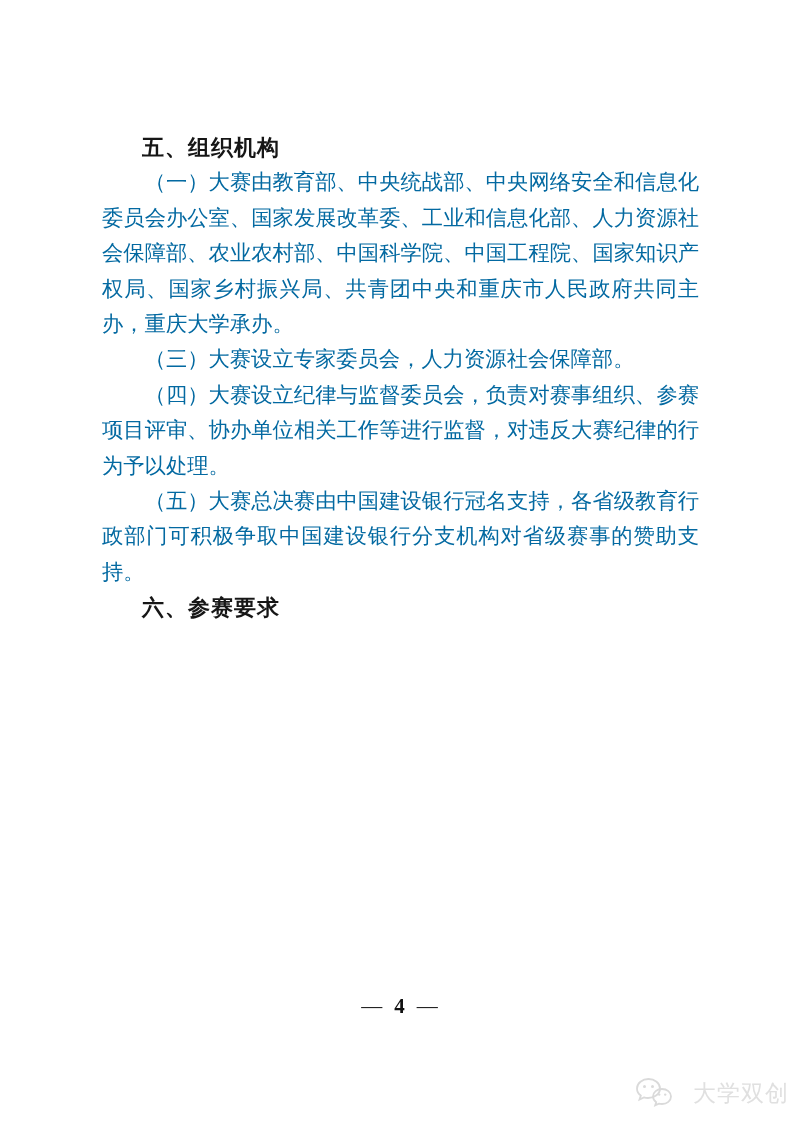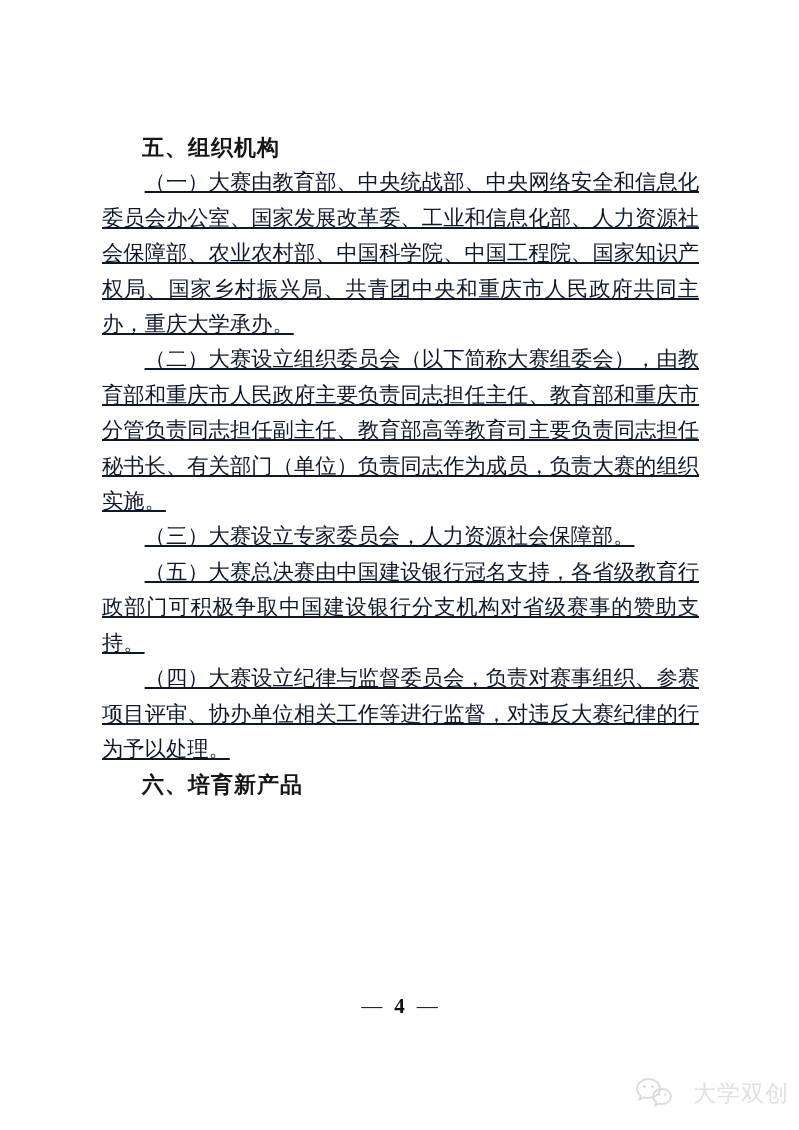--- a/index.html
+++ b/index.html
@@ -32,22 +32,21 @@
     letter-spacing: 1px;
     color: #161616;
   }
   .para {
     margin: 0;
     font-size: 21.3px;
     line-height: 35.4px;
     text-align: justify;
     text-justify: inter-character;
     text-indent: 2em;
-    color: #0f172a;
-    text-decoration: underline;
+    color: #0369a1;
   }
   .footer {
     position: absolute;
     top: 994px;
     left: 0;
     width: 100%;
     text-align: center;
     font-size: 21px;
     color: #111111;
   }
@@ -83,25 +82,24 @@
   }
 </style>
 </head>
 <body>
 
 <div class="page">
 
   <div class="content">
     <h2 class="heading">五、组织机构</h2>
     <p class="para">（一）大赛由教育部、中央统战部、中央网络安全和信息化委员会办公室、国家发展改革委、工业和信息化部、人力资源社会保障部、农业农村部、中国科学院、中国工程院、国家知识产权局、国家乡村振兴局、共青团中央和重庆市人民政府共同主办，重庆大学承办。</p>
-    <p class="para">（二）大赛设立组织委员会（以下简称大赛组委会），由教育部和重庆市人民政府主要负责同志担任主任、教育部和重庆市分管负责同志担任副主任、教育部高等教育司主要负责同志担任秘书长、有关部门（单位）负责同志作为成员，负责大赛的组织实施。</p>
     <p class="para">（三）大赛设立专家委员会，人力资源社会保障部。</p>
+    <p class="para">（四）大赛设立纪律与监督委员会，负责对赛事组织、参赛项目评审、协办单位相关工作等进行监督，对违反大赛纪律的行为予以处理。</p>
     <p class="para">（五）大赛总决赛由中国建设银行冠名支持，各省级教育行政部门可积极争取中国建设银行分支机构对省级赛事的赞助支持。</p>
-    <p class="para">（四）大赛设立纪律与监督委员会，负责对赛事组织、参赛项目评审、协办单位相关工作等进行监督，对违反大赛纪律的行为予以处理。</p>
-    <h2 class="heading">六、培育新产品</h2>
+    <h2 class="heading">六、参赛要求</h2>
   </div>
 
   <div class="footer">
     <span class="dash">—</span><span class="pagenum">4</span><span class="dash">—</span>
   </div>
 
   <div class="watermark">
     <span class="wm-icon">
       <svg viewBox="0 0 40 34" width="40" height="34" xmlns="http://www.w3.org/2000/svg">
         <g fill="none" stroke="#dadada" stroke-width="1.8">

